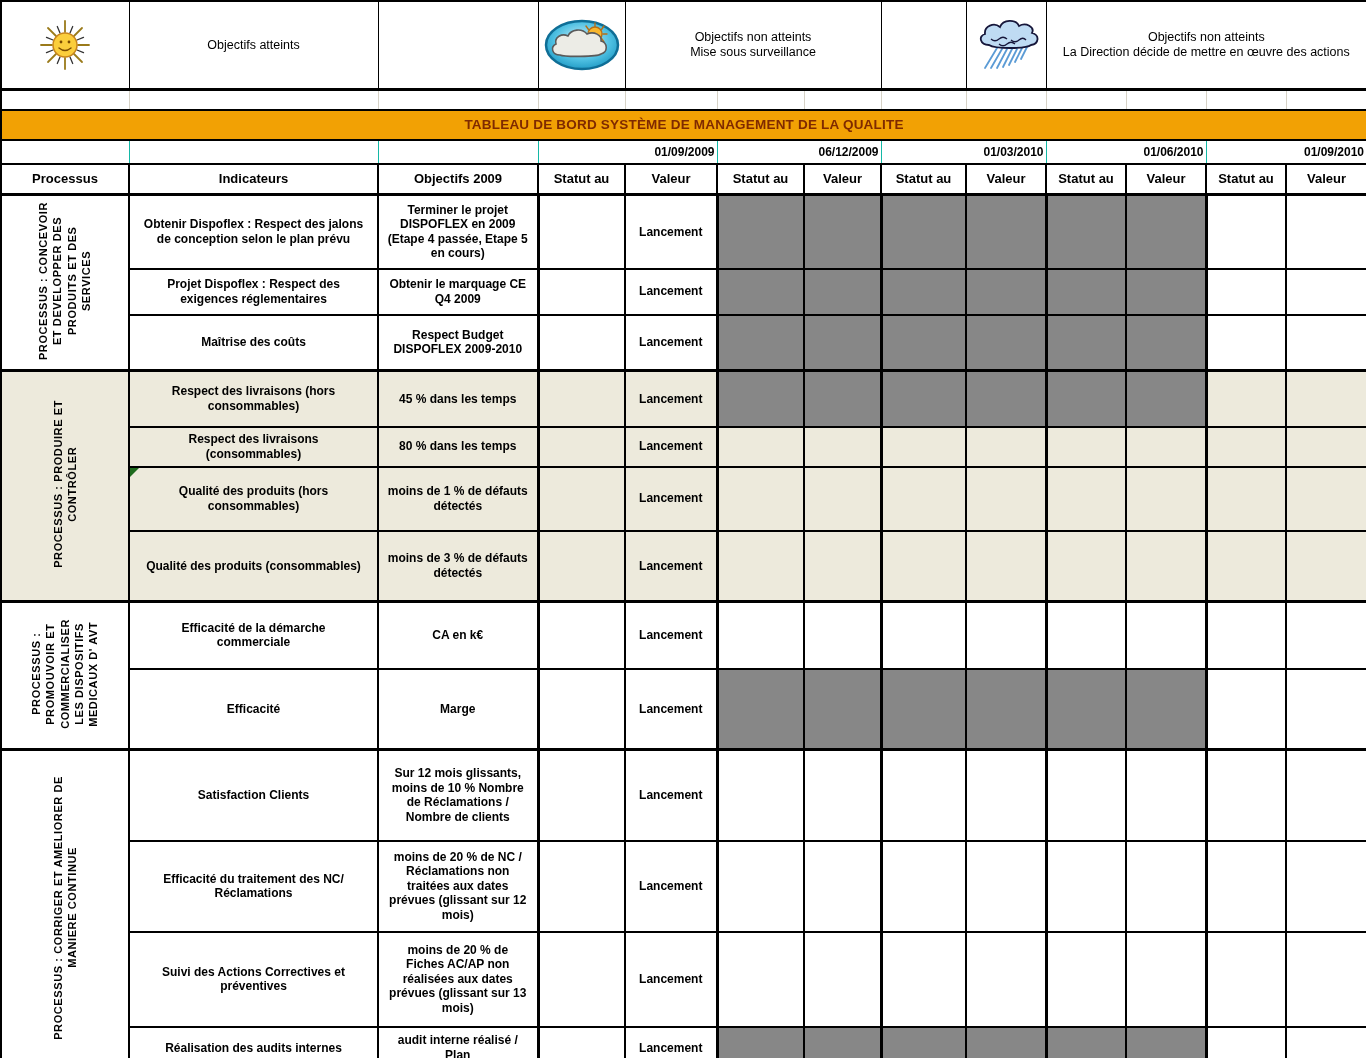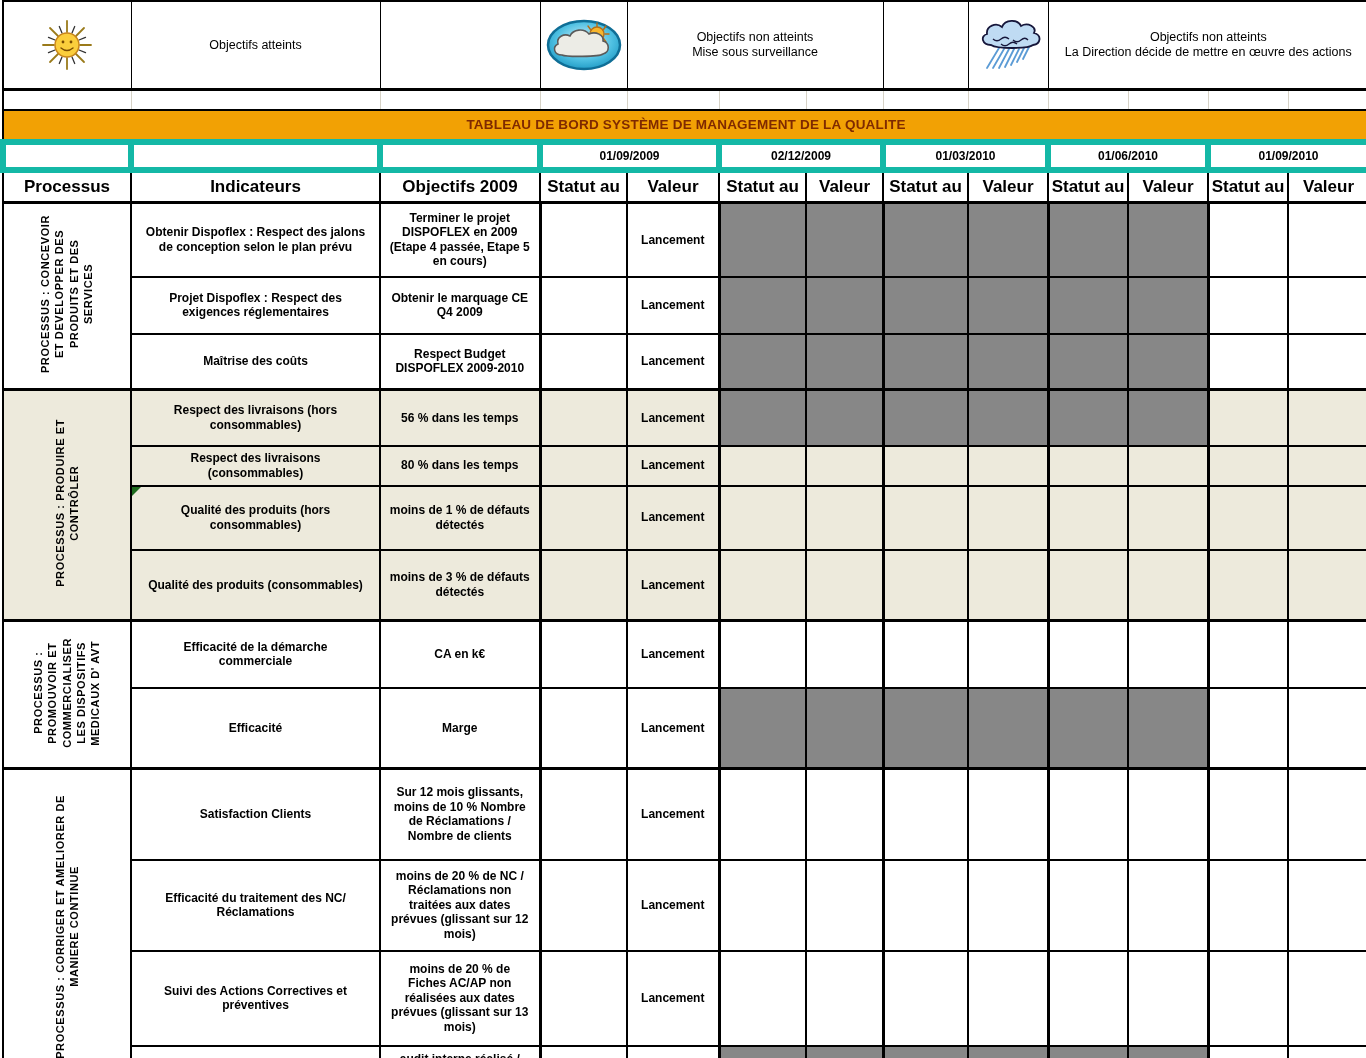--- a/index.html
+++ b/index.html
@@ -12,23 +12,23 @@
      font-size:12px;font-weight:bold;line-height:1.2;overflow:hidden;white-space:pre-line;}
   
   tr.legend td{border:1px solid #000;border-bottom:3px solid #000;height:55px;
      font-weight:normal;font-size:12.5px;}
   
   tr.gaprow td{border:1px solid #d6d2c6;height:16px;background:#fff;}
   
   tr.titlerow td{height:26px;background:#F2A104;color:#7F2A00;font-size:13.5px;
      border:2px solid #000;letter-spacing:.2px;}
   
-  tr.daterow td{border:6px solid #14b8a6;height:20px;}
-  
-  tr.headrow td{border:2px solid #000;border-bottom:3px solid #000;height:26px;font-size:17px;margin-top:40px;}
+  tr.daterow td{border:1px solid #14b8a6;height:20px;text-align:right;}
+  
+  tr.headrow td{border:2px solid #000;border-bottom:3px solid #000;height:26px;font-size:13px;margin-top:40px;}
   
   td.proc{padding:2px;}
   .vtext{writing-mode:vertical-rl;transform:rotate(180deg);display:inline-block;
      font-weight:bold;font-size:11px;line-height:1.3;letter-spacing:.6px;white-space:pre-line;}
   td.ind{position:relative;}
   td.obj{font-size:12px;}
   
   td.pl{border-left:3px solid #000;}
   
   tr.gs td{border-top:3px solid #000;}
@@ -160,21 +160,21 @@
 
   <tr class="titlerow">
     <td colspan="13">TABLEAU DE BORD SYSTÈME DE MANAGEMENT DE LA QUALITE</td>
   </tr>
 
   <tr class="daterow">
     <td></td>
     <td></td>
     <td></td>
     <td colspan="2" class="pl">01/09/2009</td>
-    <td colspan="2" class="pl">02/12/2009</td>
+    <td colspan="2" class="pl">06/12/2009</td>
     <td colspan="2" class="pl">01/03/2010</td>
     <td colspan="2" class="pl">01/06/2010</td>
     <td colspan="2" class="pl">01/09/2010</td>
   </tr>
 
   <tr class="headrow">
     <td>Processus</td>
     <td>Indicateurs</td>
     <td>Objectifs 2009</td>
     <td class="pl">Statut au</td>
@@ -204,21 +204,21 @@
     <td>Lancement</td>
     <td class="pl shade"></td>
         <td class="shade"></td>
     <td class="pl shade"></td>
         <td class="shade"></td>
     <td class="pl shade"></td>
         <td class="shade"></td>
     <td class="pl"></td>
         <td></td>
   </tr>
-  <tr class="g1" style="height:57px">
+  <tr class="g1" style="height:46px">
     <td class="ind">Projet Dispoflex : Respect des
 exigences réglementaires</td>
     <td class="obj">Obtenir le marquage CE
 Q4 2009</td>
     <td class="pl"></td>
     <td>Lancement</td>
     <td class="pl shade"></td>
         <td class="shade"></td>
     <td class="pl shade"></td>
         <td class="shade"></td>
@@ -241,21 +241,21 @@
         <td class="shade"></td>
     <td class="pl"></td>
         <td></td>
   </tr>
 
   <tr class="g2 gs" style="height:56px">
     <td class="proc" rowspan="4"><div class="vtext">PROCESSUS : PRODUIRE ET
 CONTRÔLER</div></td>
     <td class="ind">Respect des livraisons (hors
 consommables)</td>
-    <td class="obj">56 % dans les temps</td>
+    <td class="obj">45 % dans les temps</td>
     <td class="pl"></td>
     <td>Lancement</td>
     <td class="pl shade"></td>
         <td class="shade"></td>
     <td class="pl shade"></td>
         <td class="shade"></td>
     <td class="pl shade"></td>
         <td class="shade"></td>
     <td class="pl"></td>
         <td></td>

